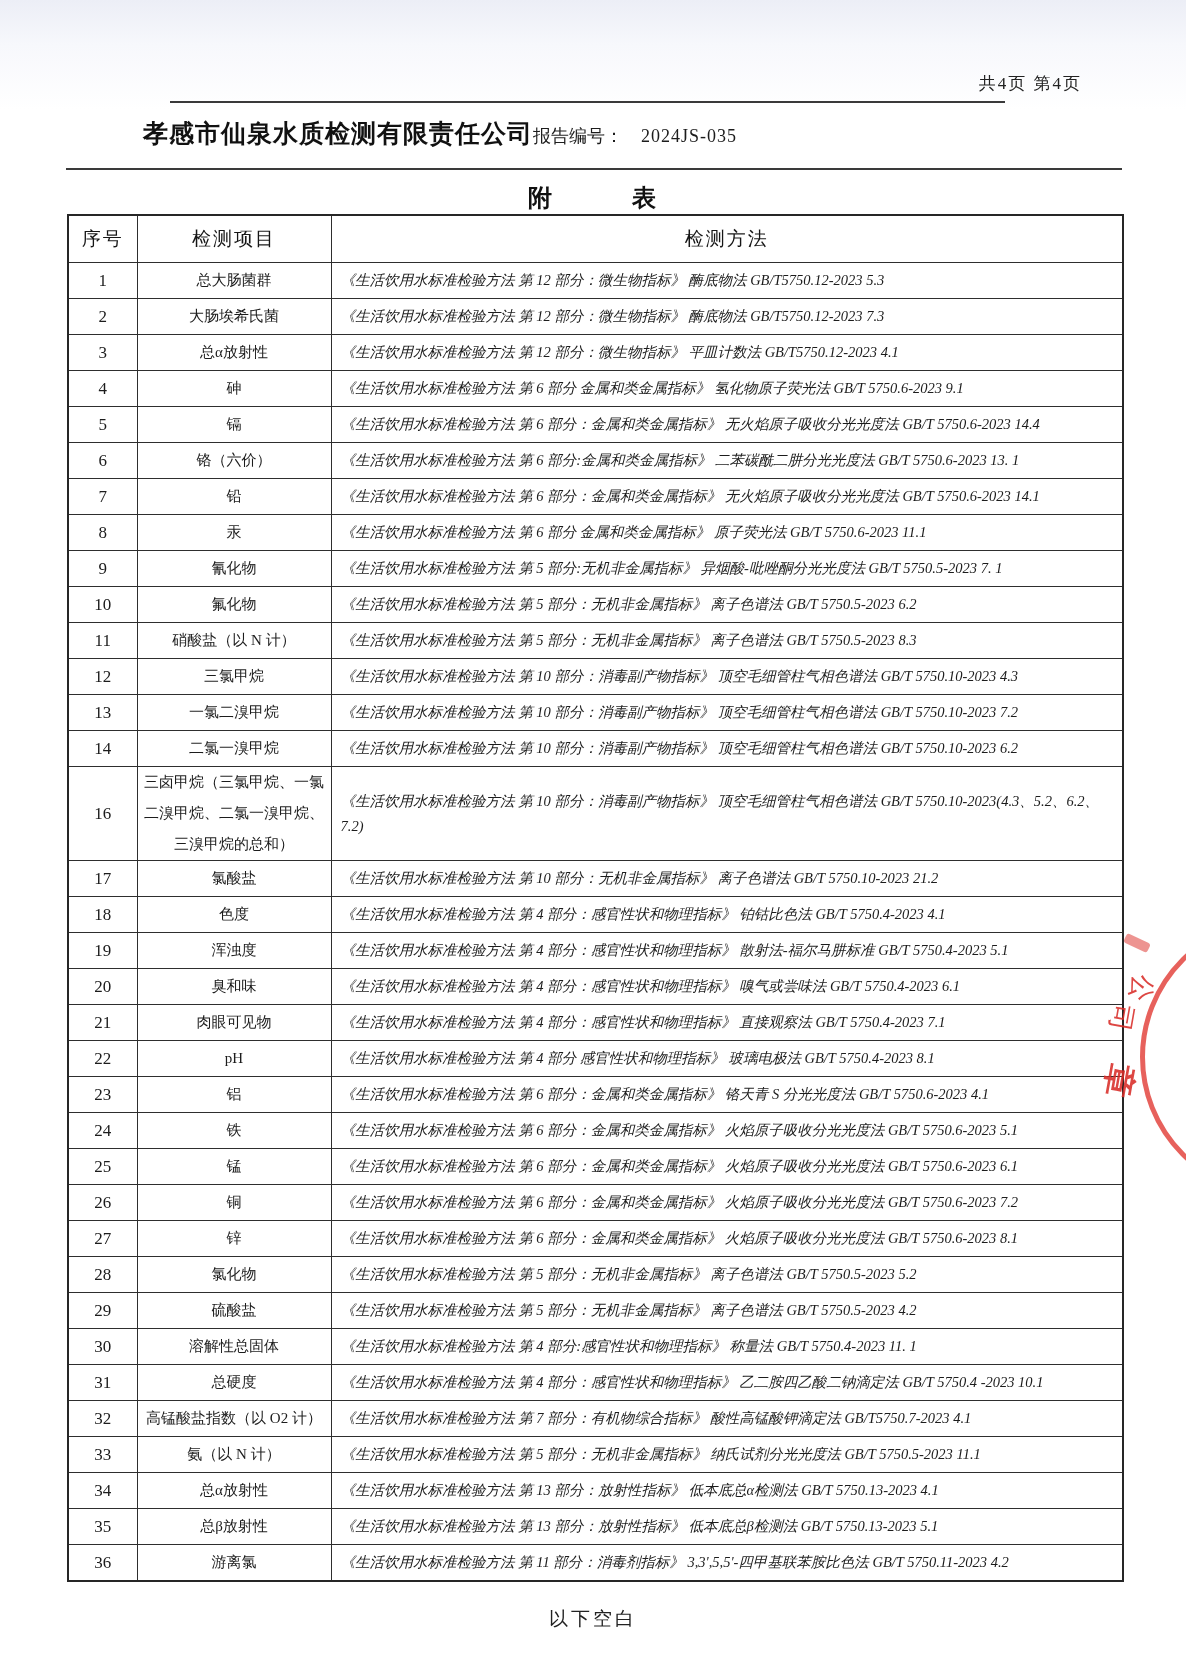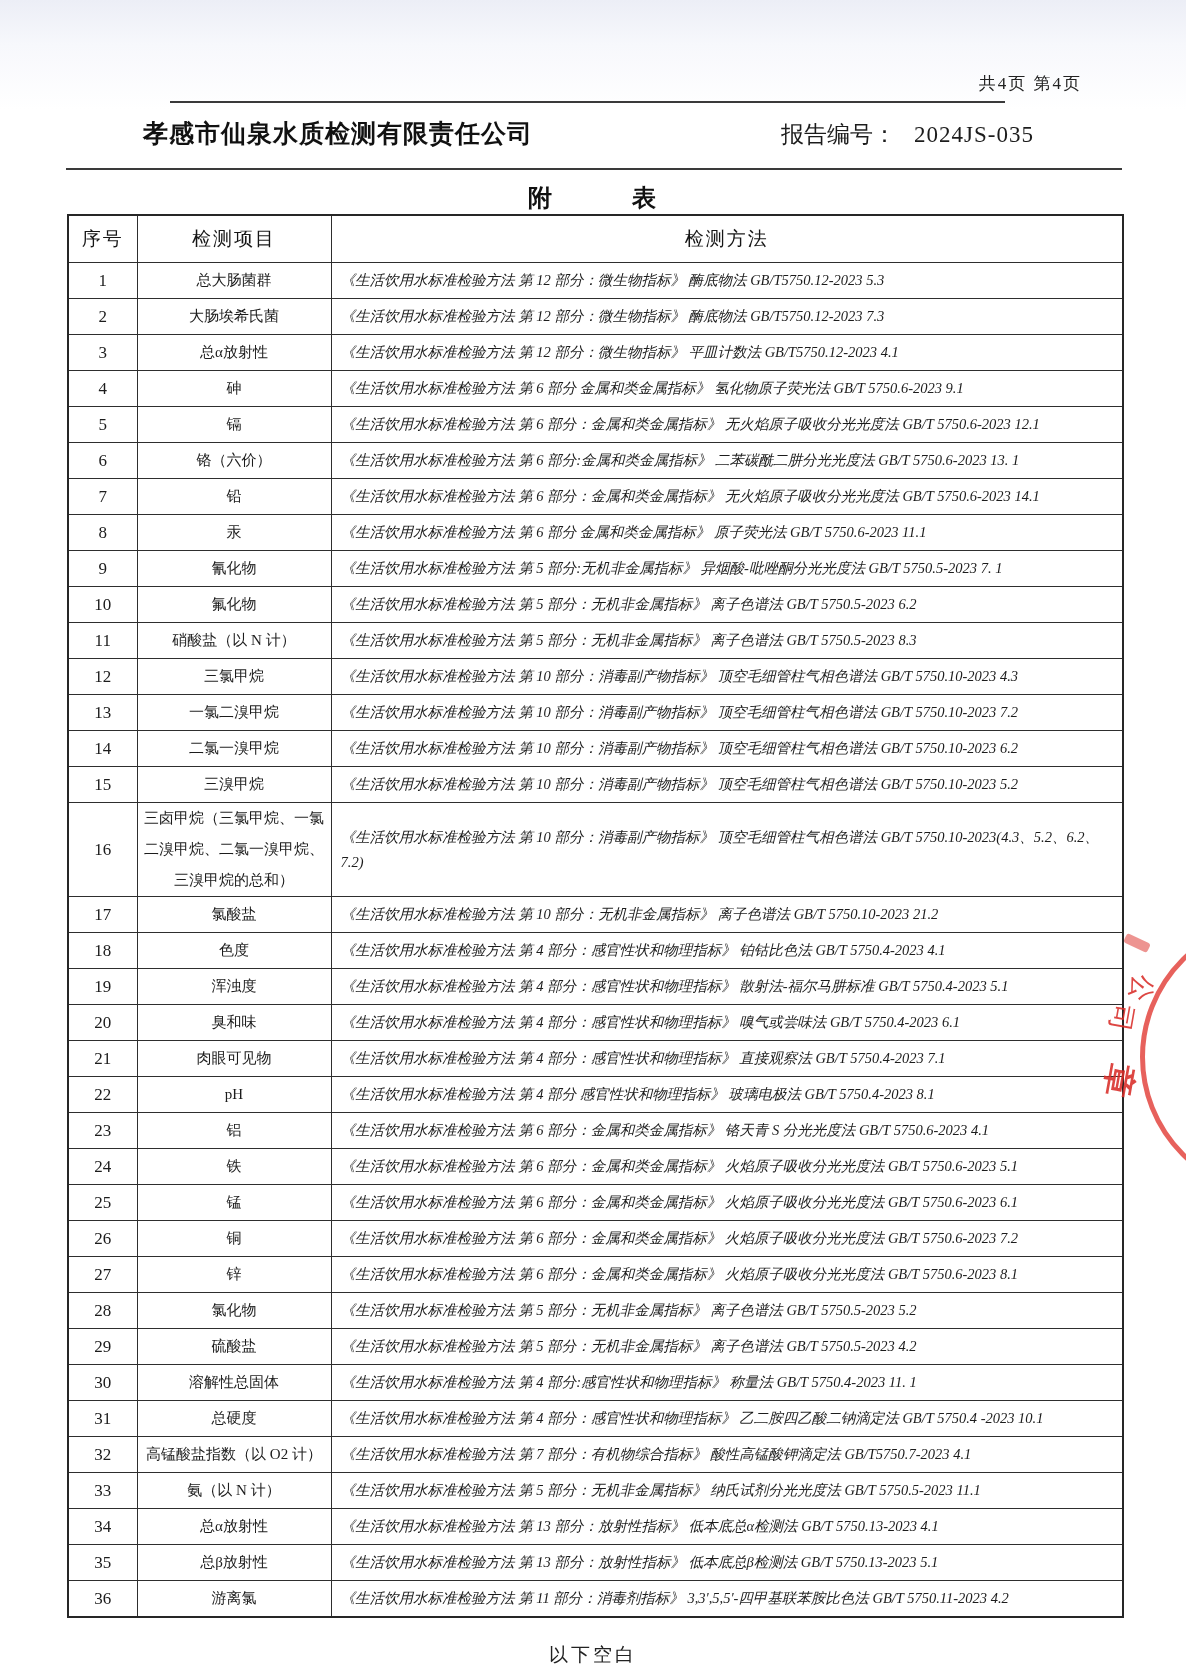--- a/index.html
+++ b/index.html
@@ -15,28 +15,28 @@
   }
   .page-indicator{
     padding-top:72px;text-align:right;padding-right:104px;
     font-size:17px;letter-spacing:2px;color:#222;
   }
   .rule-top{
     margin:6px 181px 0 170px;height:0;
     border-top:2px solid #3a3a3a;
   }
   .header-line{
-    display:flex;justify-content:space-between;align-items:baseline;
+    display:flex;align-items:baseline;
     margin:14px 152px 0 143px;
   }
   .company-name{
     font-size:25px;font-weight:bold;letter-spacing:1px;color:#111;
     font-family:"Liberation Sans","DejaVu Sans",sans-serif;
   }
-  .report-no{font-size:23px;color:#1c1c1c;}
+  .report-no{font-size:18px;color:#1c1c1c;}
   .report-no .val{margin-left:18px;letter-spacing:1px;}
   .rule-bottom{
     margin:18px 64px 0 66px;height:0;
     border-top:2px solid #3a3a3a;
   }
   .doc-title{
     text-align:center;font-size:24px;font-weight:bold;
     margin-top:12px;white-space:pre;color:#111;letter-spacing:2px;
   }
   table.methods{
@@ -127,21 +127,21 @@
     <td class="method">《生活饮用水标准检验方法 第 12 部分：微生物指标》  平皿计数法 GB/T5750.12-2023 4.1</td>
   </tr>
         <tr>
     <td class="no">4</td>
     <td class="item">砷</td>
     <td class="method">《生活饮用水标准检验方法 第 6 部分 金属和类金属指标》  氢化物原子荧光法 GB/T 5750.6-2023 9.1</td>
   </tr>
         <tr>
     <td class="no">5</td>
     <td class="item">镉</td>
-    <td class="method">《生活饮用水标准检验方法 第 6 部分：金属和类金属指标》  无火焰原子吸收分光光度法 GB/T 5750.6-2023 12.1</td>
+    <td class="method">《生活饮用水标准检验方法 第 6 部分：金属和类金属指标》  无火焰原子吸收分光光度法 GB/T 5750.6-2023 14.4</td>
   </tr>
         <tr>
     <td class="no">6</td>
     <td class="item">铬（六价）</td>
     <td class="method">《生活饮用水标准检验方法 第 6 部分:金属和类金属指标》  二苯碳酰二肼分光光度法 GB/T 5750.6-2023 13. 1</td>
   </tr>
         <tr>
     <td class="no">7</td>
     <td class="item">铅</td>
     <td class="method">《生活饮用水标准检验方法 第 6 部分：金属和类金属指标》  无火焰原子吸收分光光度法 GB/T 5750.6-2023 14.1</td>
@@ -173,25 +173,20 @@
   </tr>
         <tr>
     <td class="no">13</td>
     <td class="item">一氯二溴甲烷</td>
     <td class="method">《生活饮用水标准检验方法 第 10 部分：消毒副产物指标》  顶空毛细管柱气相色谱法 GB/T 5750.10-2023 7.2</td>
   </tr>
         <tr>
     <td class="no">14</td>
     <td class="item">二氯一溴甲烷</td>
     <td class="method">《生活饮用水标准检验方法 第 10 部分：消毒副产物指标》  顶空毛细管柱气相色谱法 GB/T 5750.10-2023 6.2</td>
-  </tr>
-        <tr>
-    <td class="no">15</td>
-    <td class="item">三溴甲烷</td>
-    <td class="method">《生活饮用水标准检验方法 第 10 部分：消毒副产物指标》  顶空毛细管柱气相色谱法 GB/T 5750.10-2023 5.2</td>
   </tr>
         <tr>
     <td class="no">16</td>
     <td class="item">三卤甲烷（三氯甲烷、一氯二溴甲烷、二氯一溴甲烷、三溴甲烷的总和）</td>
     <td class="method">《生活饮用水标准检验方法 第 10 部分：消毒副产物指标》  顶空毛细管柱气相色谱法 GB/T 5750.10-2023(4.3、5.2、6.2、7.2)</td>
   </tr>
         <tr>
     <td class="no">17</td>
     <td class="item">氯酸盐</td>
     <td class="method">《生活饮用水标准检验方法 第 10 部分：无机非金属指标》  离子色谱法 GB/T 5750.10-2023 21.2</td>

